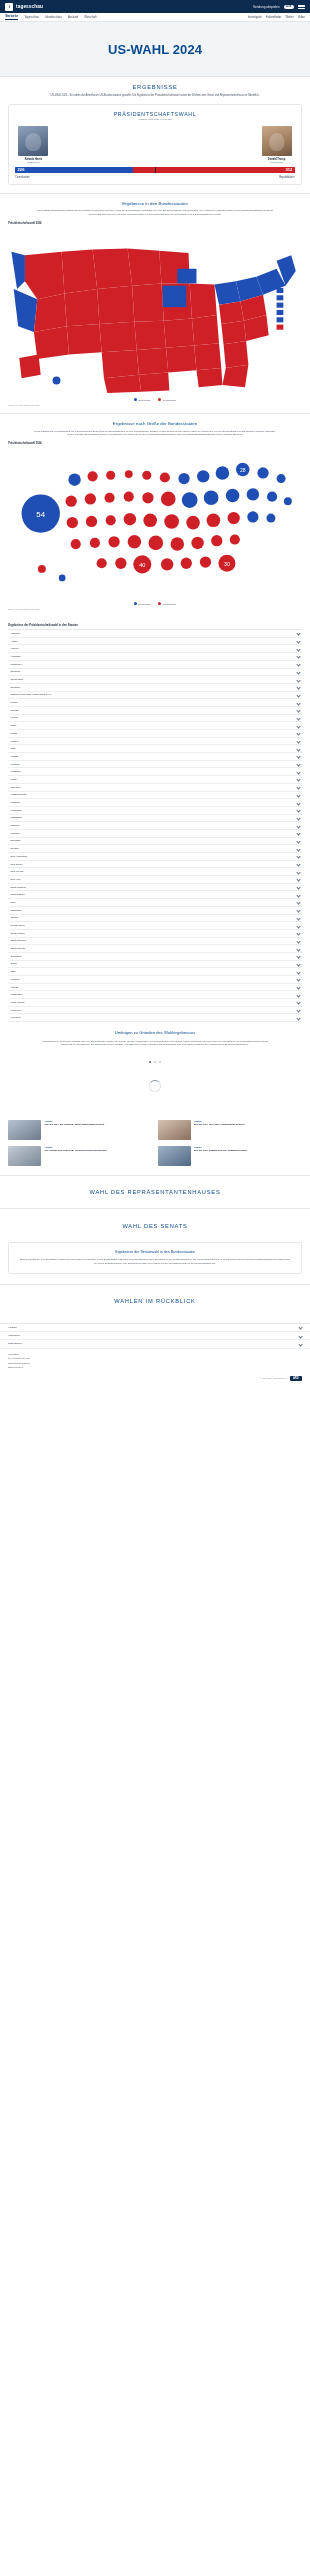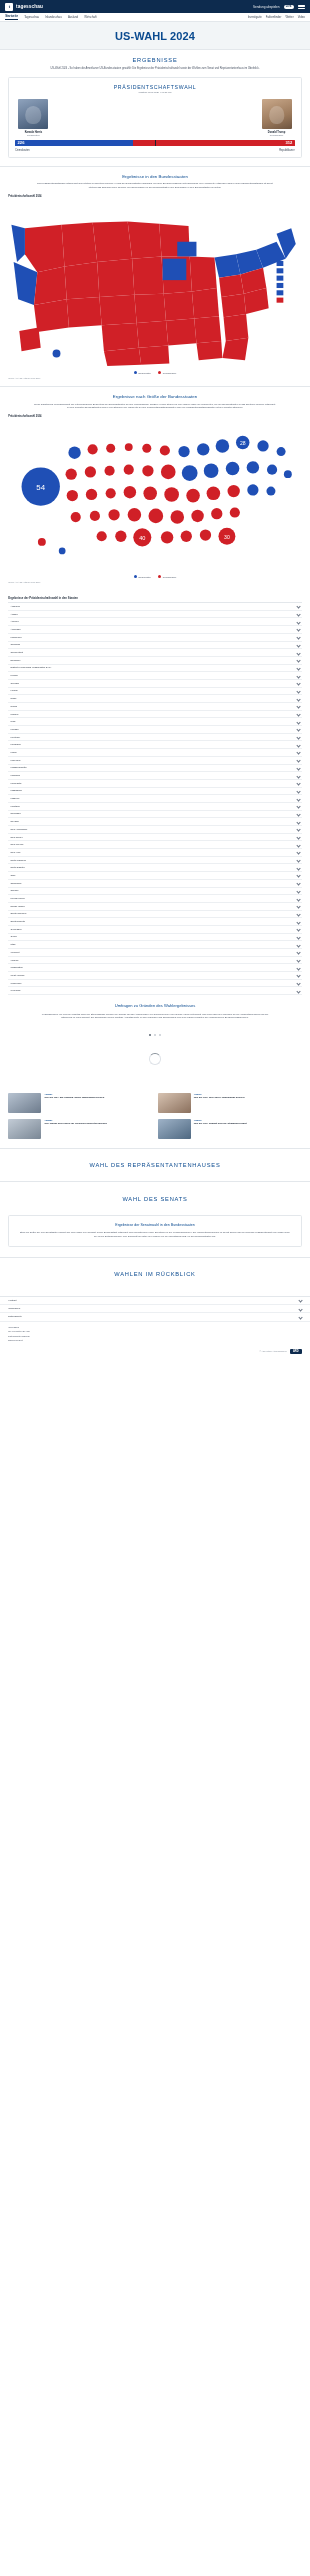--- a/index.html
+++ b/index.html
@@ -46,21 +46,21 @@
   .navbar a { font-size:2.8px;color:#3b4655;text-decoration:none; }
   .navbar a.active { color:#0d2b4e;font-weight:bold;border-bottom:1px solid #0d2b4e;padding-bottom:1px; }
   .navbar .nav-right { margin-left:auto; display:flex; gap:4.1px; }
 
   
   .title-strip {
     background:#f2f5f7;padding:8.3px 0 7.2px;text-align:center;
     border-bottom:0.5px solid #e3e7eb;
   }
   .title-strip h1 {
-    margin:0;font-size:11px;color:#0a4a8f;font-weight:bold;letter-spacing:0.1px;
+    margin:12px;font-size:13px;color:#0a4a8f;font-weight:bold;letter-spacing:0.1px;
   }
 
   
   .section { padding:7.2px 8.3px 5.2px; }
   .section-title {
     text-align:center;font-size:5.7px;color:#0a4a8f;letter-spacing:0.8px;
     font-weight:normal;margin:0 0 4.1px;
   }
   .section-sub {
     text-align:center;font-size:2.6px;line-height:1.55;color:#4b5565;

